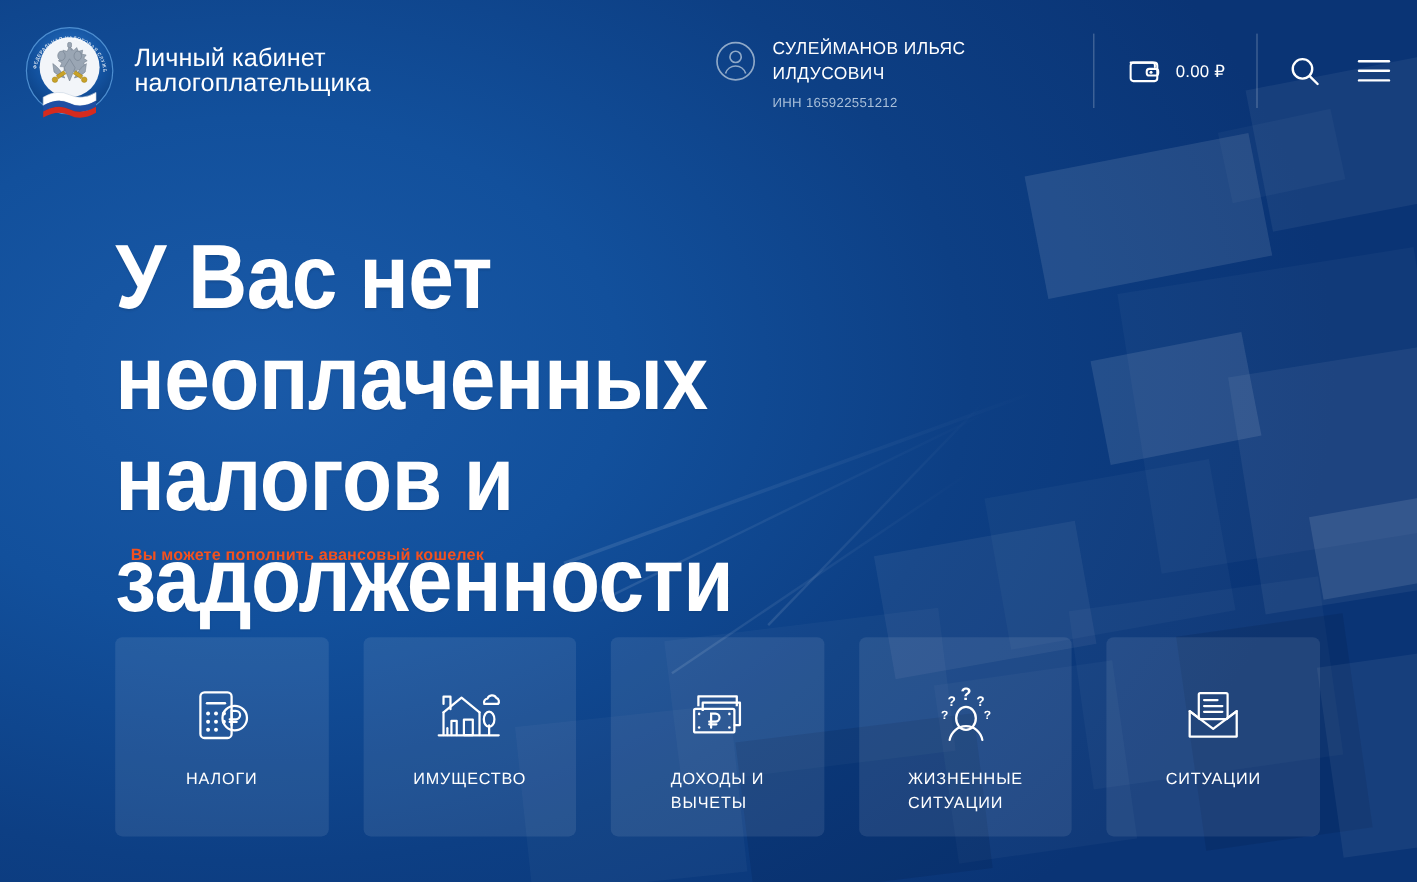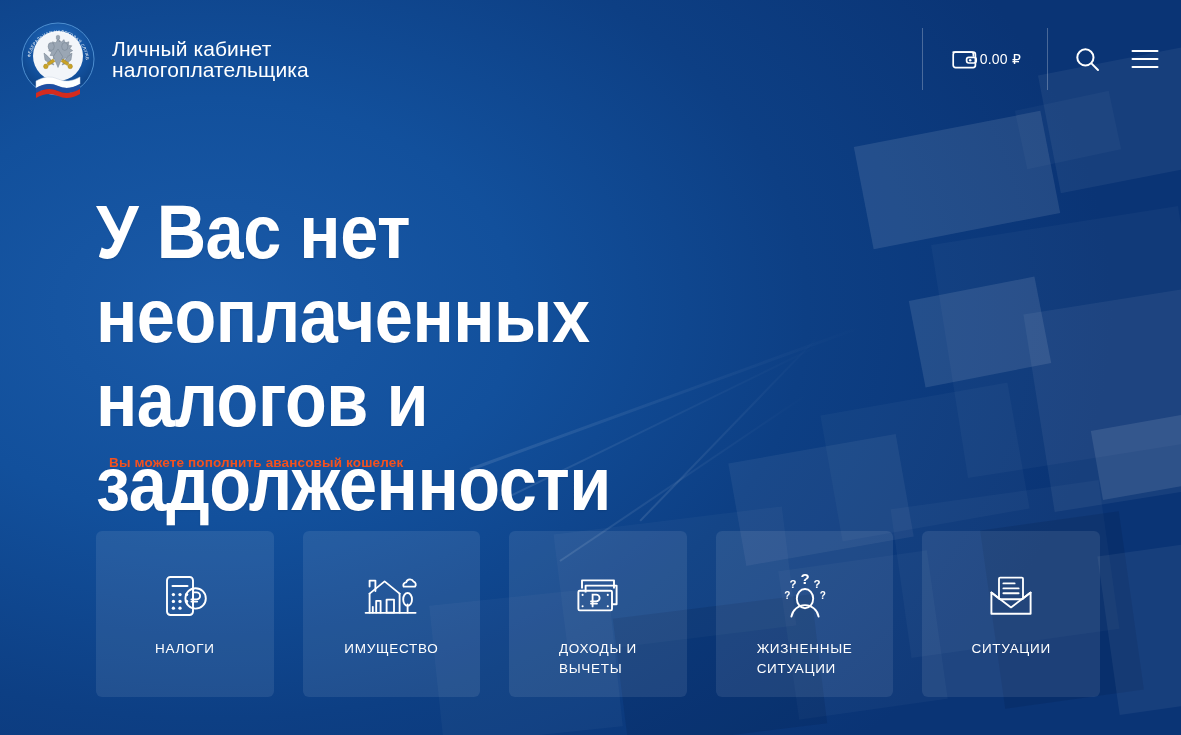--- a/index.html
+++ b/index.html
@@ -119,21 +119,21 @@
   .hdr-divider2 {
     width: 1px;
     height: 62px;
     background: rgba(255,255,255,0.26);
     margin: 0 26px 0 26px;
   }
 
   .wallet {
     display: flex;
     align-items: center;
-    gap: 1px;
+    gap: 12px;
     cursor: pointer;
   }
   .wallet-amount {
     color: #ffffff;
     font-size: 14px;
     letter-spacing: 0.2px;
   }
 
   .icon-btn {
     display: flex;
@@ -284,20 +284,33 @@
             <path d="M18 74 q12 -7 22 -2 10 5 22 -2 l0 5 q-12 7 -22 2 -10 -5 -22 2 z" fill="#d52b1e"></path>
           </g>
         </svg>
       </div>
       <div class="brand-title">Личный кабинет
 налогоплательщика</div>
     </div>
 
     <div class="header-right">
 
+      <div class="user-block">
+        <div class="avatar-ic">
+          <svg width="34" height="34" viewBox="0 0 34 34" aria-hidden="true">
+            <circle cx="17" cy="17" r="15.5" fill="none" stroke="#8fa9c8" stroke-width="1.4"></circle>
+            <circle cx="17" cy="13.4" r="4.7" fill="none" stroke="#8fa9c8" stroke-width="1.4"></circle>
+            <path d="M8.6 27.2 a8.8 8.8 0 0 1 16.8 0" fill="none" stroke="#8fa9c8" stroke-width="1.4"></path>
+          </svg>
+        </div>
+        <div class="user-text">
+          <span class="user-name">СУЛЕЙМАНОВ ИЛЬЯС ИЛДУСОВИЧ</span>
+          <span class="user-inn">ИНН 165922551212</span>
+        </div>
+      </div>
 
       <div class="hdr-divider"></div>
 
       <div class="wallet">
         <span>
           <svg width="28" height="24" viewBox="0 0 28 24" aria-hidden="true">
             <path d="M2.2 5.2 h18.2 a2 2 0 0 1 2 2 v1.6" fill="none" stroke="#ffffff" stroke-width="1.7" stroke-linecap="round"></path>
             <rect x="2.2" y="5.2" width="22.2" height="15.4" rx="2.3" fill="none" stroke="#ffffff" stroke-width="1.7"></rect>
             <rect x="15.6" y="10.4" width="9.6" height="5.6" rx="2.2" fill="none" stroke="#ffffff" stroke-width="1.7"></rect>
             <circle cx="19.2" cy="13.2" r="1.25" fill="#ffffff"></circle>

